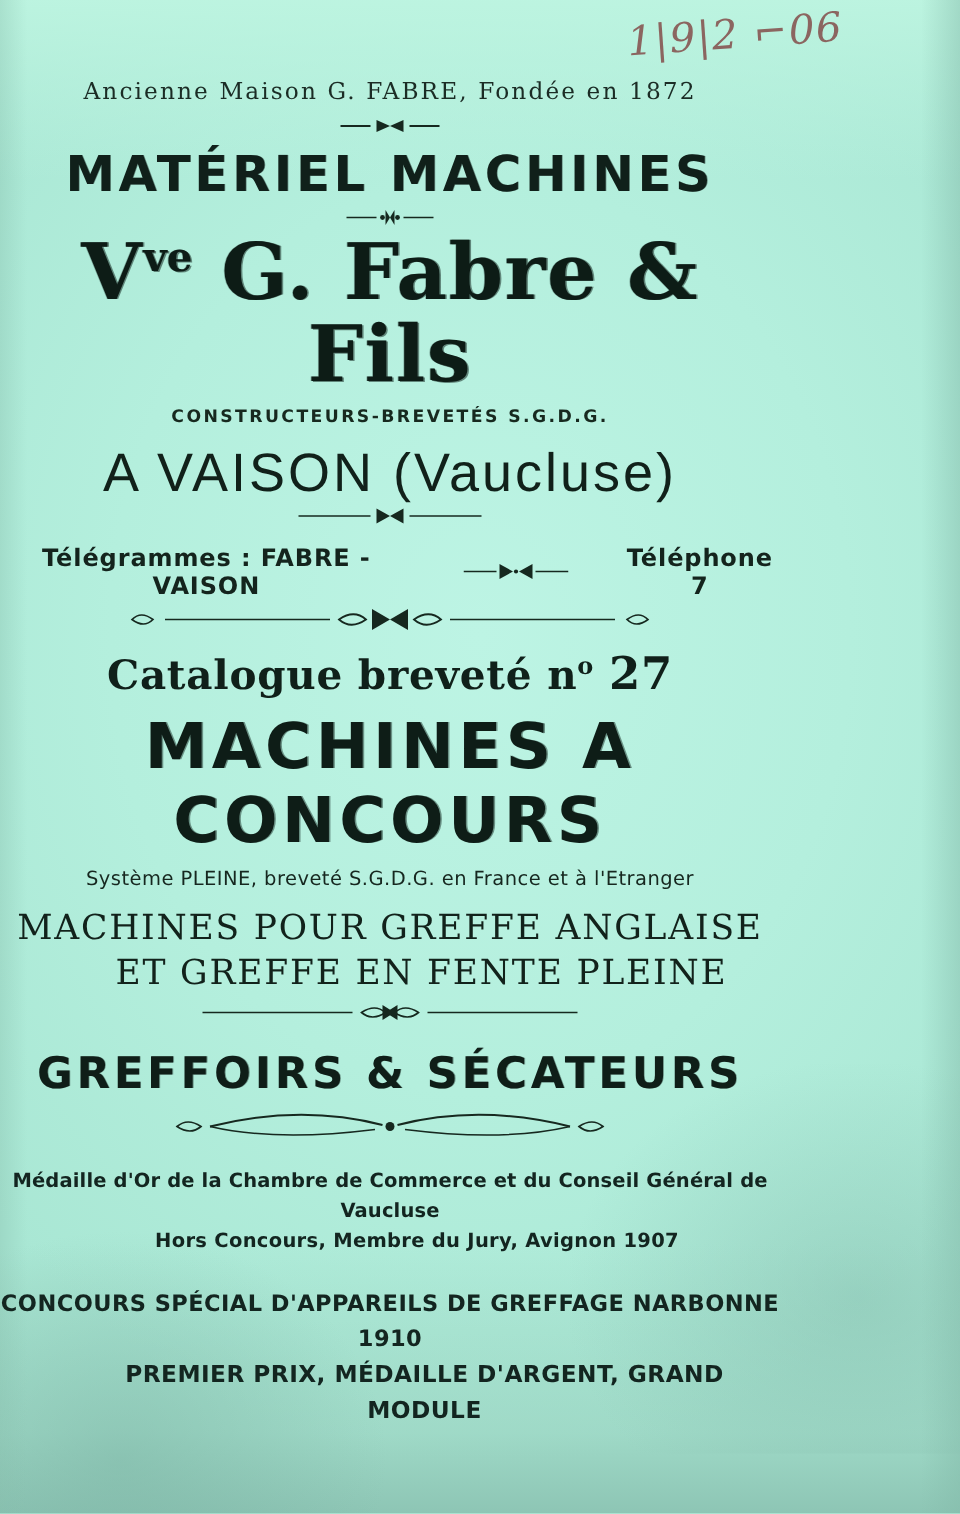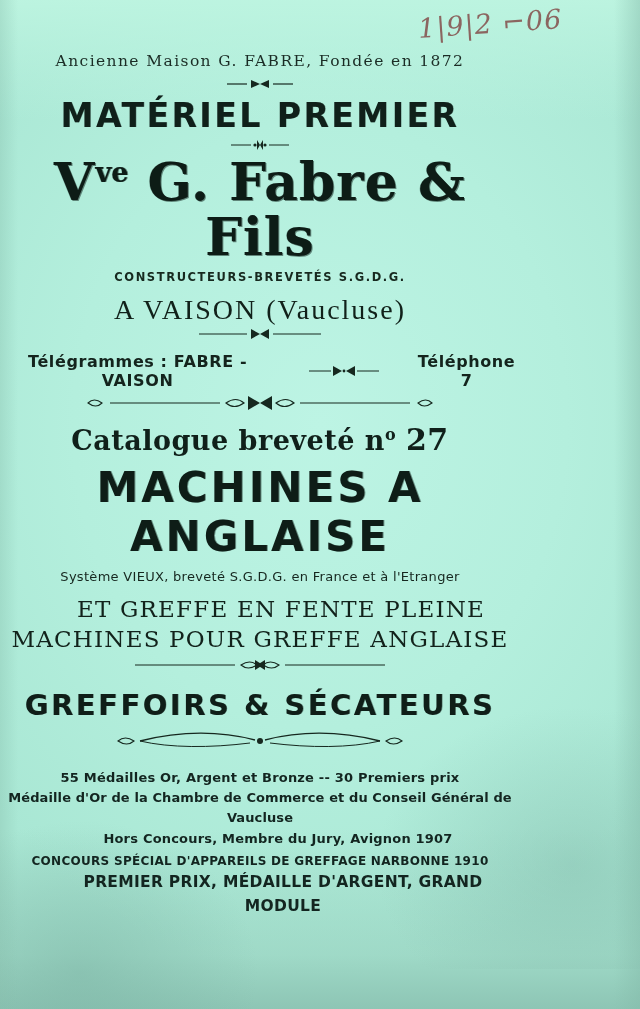--- a/index.html
+++ b/index.html
@@ -128,22 +128,22 @@
   .constructeurs {
     font-family: "DejaVu Sans", sans-serif;
     font-size: 11.5px;
     font-weight: bold;
     letter-spacing: 1.6px;
     margin: 6px 0 10px 0;
     color: #17291f;
   }
 
   .vaison {
-    font-family: Liberation Serif, serif;
-    font-size: 28px;
+    font-family: Liberation Sans, sans-serif;
+    font-size: 36px;
     letter-spacing: 2px;
     margin: 4px 0 0 0;
     color: #11211a;
     font-weight: 500;
   }
 
   .contact-row {
     display: flex;
     align-items: center;
     justify-content: center;
@@ -216,21 +216,21 @@
   }
   .award {
     font-family: "DejaVu Sans", sans-serif;
     font-weight: bold;
     color: #132520;
     line-height: 1.55;
   }
   .award.a1 { font-size: 13px; letter-spacing: 0.2px; }
   .award.a2 { font-size: 13px; letter-spacing: 0.1px; }
   .award.a3 { font-size: 13px; letter-spacing: 0.2px; padding-left: 36px; }
-  .award.a4 { font-size: 12px; letter-spacing: 0.3px; margin-top: 3px; }
+  .award.a4 { font-size: 15px; letter-spacing: 0.3px; margin-top: 19px; }
   .award.a5 { font-size: 15.5px; letter-spacing: 0.3px; padding-left: 46px; }
 
   svg { display: block; }
 </style>
 </head>
 <body>
 
 <div class="page">
 
   <div class="tint-top"></div>
@@ -248,21 +248,21 @@
 
     <div class="orn orn-small">
       <svg viewBox="0 0 70 16" width="70" height="16" aria-hidden="true">
         <path d="M2 8 H22" stroke="#16281f" stroke-width="1.2" fill="none"></path>
         <path d="M48 8 H68" stroke="#16281f" stroke-width="1.2" fill="none"></path>
         <path d="M26 4 L35 8 L26 12 Z" fill="#16281f"></path>
         <path d="M44 4 L35 8 L44 12 Z" fill="#16281f"></path>
       </svg>
     </div>
 
-    <div class="title-materiel">MATÉRIEL PREMIER</div>
+    <div class="title-materiel">MATÉRIEL MACHINES</div>
 
     <div class="orn orn-small">
       <svg viewBox="0 0 70 16" width="70" height="16" aria-hidden="true">
         <path d="M6 8 H26" stroke="#16281f" stroke-width="1" fill="none"></path>
         <path d="M44 8 H64" stroke="#16281f" stroke-width="1" fill="none"></path>
         <circle cx="30" cy="8" r="1.6" fill="#16281f"></circle>
         <circle cx="40" cy="8" r="1.6" fill="#16281f"></circle>
         <path d="M32 3 L35 8 L32 13 Z" fill="#16281f"></path>
         <path d="M38 3 L35 8 L38 13 Z" fill="#16281f"></path>
       </svg>
@@ -311,26 +311,26 @@
         <path d="M52 11 q-8 -6 -14 0 q8 6 14 0 Z" fill="none" stroke="#16281f" stroke-width="1.1"></path>
         <path d="M368 11 q8 -6 14 0 q-8 6 -14 0 Z" fill="none" stroke="#16281f" stroke-width="1.1"></path>
       </svg>
     </div>
 
     <div class="cat-special">
       <span>Catalogue breveté n</span><sup class="sup-o">o</sup>
       <span class="num">27</span>
     </div>
 
-    <div class="machines-greffer">MACHINES A ANGLAISE</div>
-
-    <div class="systeme">Système VIEUX, breveté S.G.D.G. en France et à l'Etranger</div>
-
+    <div class="machines-greffer">MACHINES A CONCOURS</div>
+
+    <div class="systeme">Système PLEINE, breveté S.G.D.G. en France et à l'Etranger</div>
+
+    <div class="sub-line">MACHINES POUR GREFFE ANGLAISE</div>
     <div class="sub-line indent">ET GREFFE EN FENTE PLEINE</div>
-    <div class="sub-line">MACHINES POUR GREFFE ANGLAISE</div>
 
     <div class="orn orn-wide">
       <svg viewBox="0 0 330 18" width="330" height="18" aria-hidden="true">
         <path d="M40 9 H140" stroke="#16281f" stroke-width="1" fill="none"></path>
         <path d="M190 9 H290" stroke="#16281f" stroke-width="1" fill="none"></path>
         <path d="M146 9 q9 -6 16 0 q-9 6 -16 0 Z" fill="none" stroke="#16281f" stroke-width="1.1"></path>
         <path d="M184 9 q-9 -6 -16 0 q9 6 16 0 Z" fill="none" stroke="#16281f" stroke-width="1.1"></path>
         <path d="M160 4 L168 9 L160 14 Z" fill="#16281f"></path>
         <path d="M170 4 L162 9 L170 14 Z" fill="#16281f"></path>
       </svg>
@@ -344,21 +344,20 @@
         <path d="M270 13 C230 3, 190 3, 155 12" stroke="#16281f" stroke-width="1.3" fill="none"></path>
         <path d="M30 13 C60 20, 100 20, 140 15" stroke="#16281f" stroke-width="1" fill="none"></path>
         <path d="M270 13 C240 20, 200 20, 160 15" stroke="#16281f" stroke-width="1" fill="none"></path>
         <circle cx="150" cy="13" r="3" fill="#16281f"></circle>
         <path d="M24 13 q-9 -6 -16 0 q9 6 16 0 Z" fill="none" stroke="#16281f" stroke-width="1.1"></path>
         <path d="M276 13 q9 -6 16 0 q-9 6 -16 0 Z" fill="none" stroke="#16281f" stroke-width="1.1"></path>
       </svg>
     </div>
 
     <div class="awards">
-      <div class="award a1">55 Médailles Or, Argent et Bronze -- 30 Premiers prix</div>
       <div class="award a2">Médaille d'Or de la Chambre de Commerce et du Conseil Général de Vaucluse</div>
       <div class="award a3">Hors Concours, Membre du Jury, Avignon 1907</div>
       <div class="award a4">CONCOURS SPÉCIAL D'APPAREILS DE GREFFAGE NARBONNE 1910</div>
       <div class="award a5">PREMIER PRIX, MÉDAILLE D'ARGENT, GRAND MODULE</div>
     </div>
 
   </div>
 </div>
 
 </body></html>

